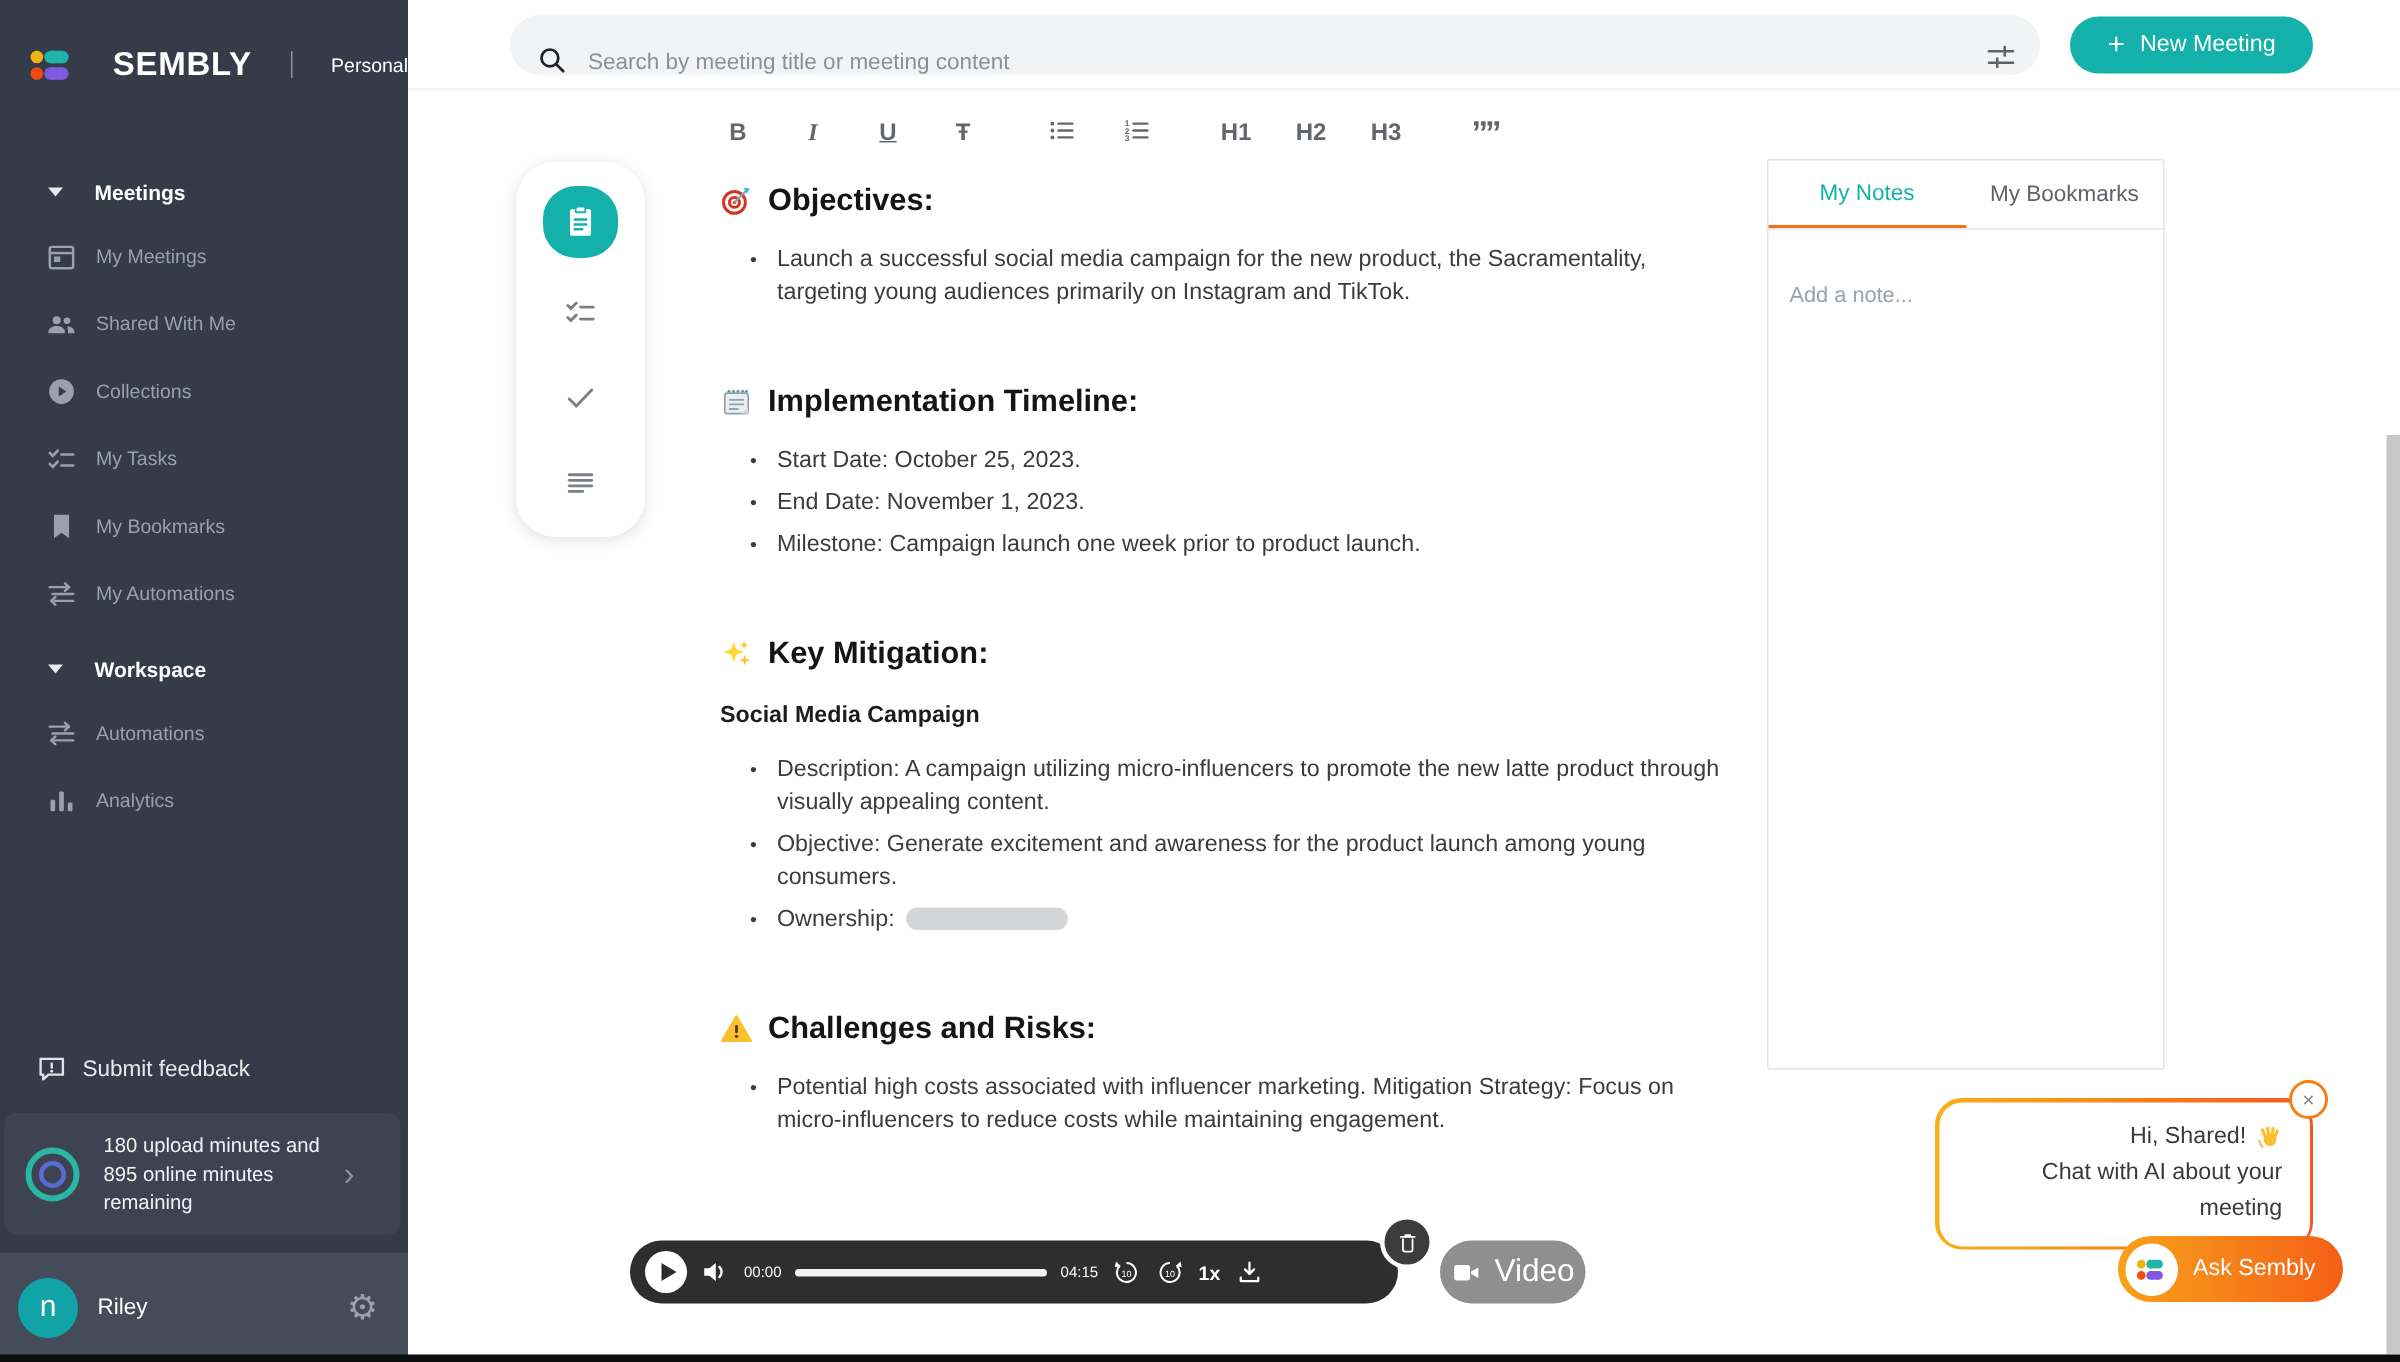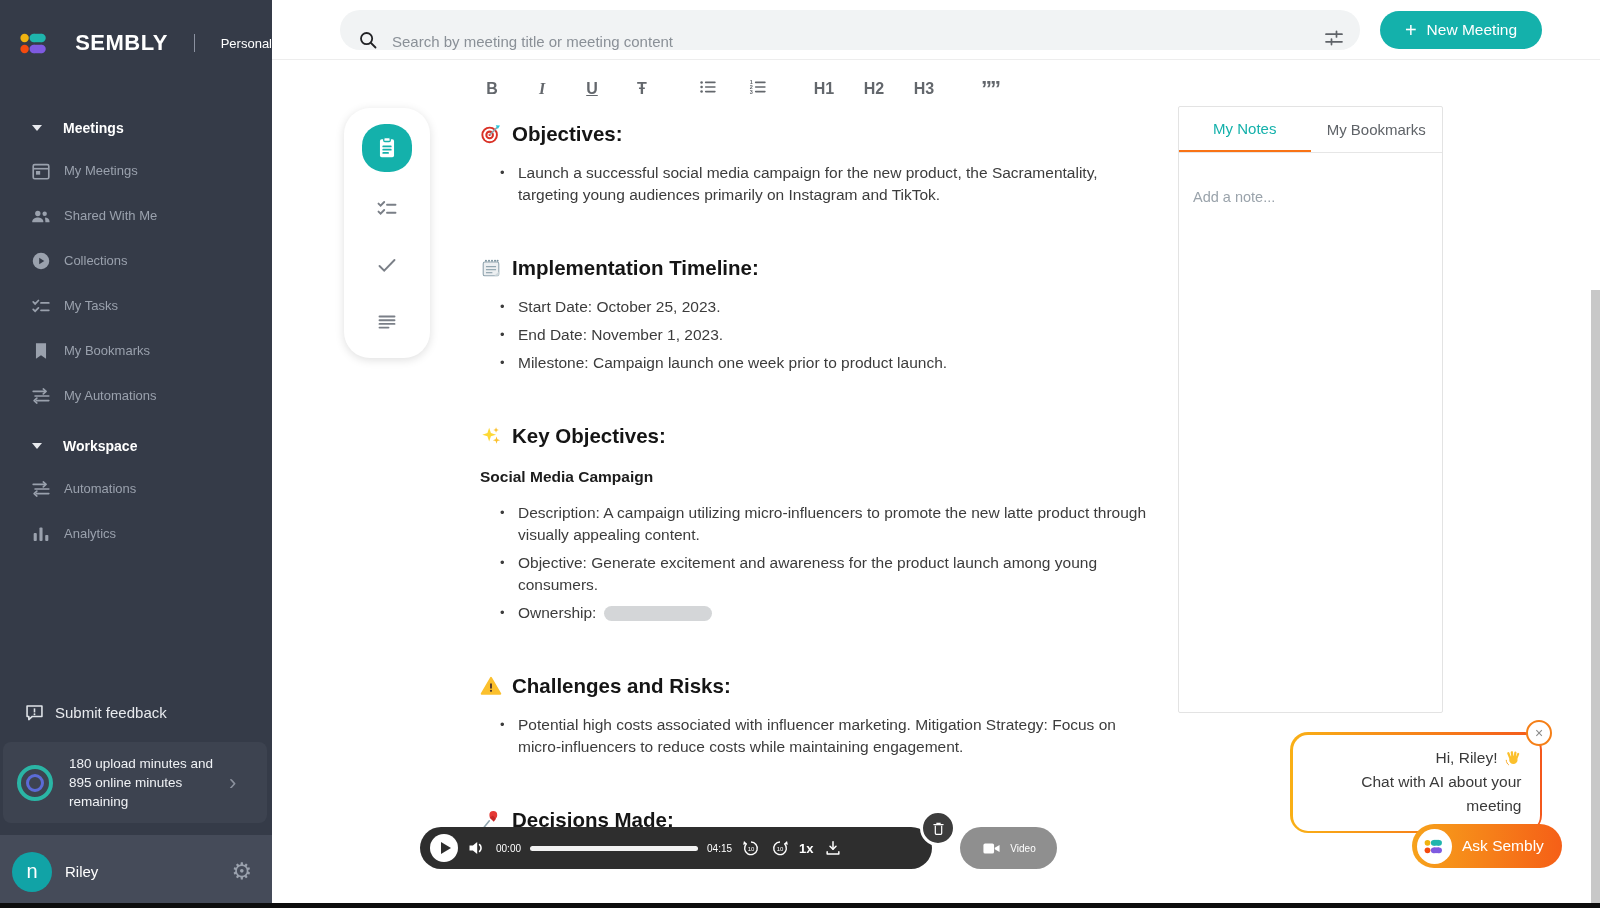--- a/index.html
+++ b/index.html
@@ -92,21 +92,21 @@
   
   .player { position:absolute; left:148px; top:827px; width:512px; height:42px; background:#2e2e2e; border-radius:21px; display:flex; align-items:center; padding:0 16px 0 10px; gap:9px; color:#fff; }
   .play-btn { width:28px; height:28px; background:#fff; border-radius:50%; display:flex; align-items:center; justify-content:center; cursor:pointer; flex-shrink:0; }
   .play-tri { width:0; height:0; border-top:6px solid transparent; border-bottom:6px solid transparent; border-left:10px solid #2e2e2e; margin-left:3px; }
   .p-ic { width:20px; height:20px; cursor:pointer; flex-shrink:0; }
   .p-time { font-size:10px; }
   .p-track { width:168px; height:5px; background:#f2f2f2; border-radius:3px; cursor:pointer; flex-shrink:0; }
   .p-speed { font-size:13px; font-weight:700; cursor:pointer; }
   .trash-btn { position:absolute; left:648px; top:810px; width:36px; height:36px; background:#3c3c3c; border:3px solid #fff; border-radius:50%; display:flex; align-items:center; justify-content:center; cursor:pointer; }
   .trash-btn svg { width:17px; height:17px; }
-  .video-btn { position:absolute; left:688px; top:827px; width:97px; height:42px; border:none; border-radius:21px; background:#8f8f8f; color:#fff; font-size:10px; font-family:inherit; display:flex; align-items:center; justify-content:center; gap:8px; cursor:pointer; }
+  .video-btn { position:absolute; left:688px; top:827px; width:97px; height:42px; border:none; border-radius:21px; background:#8f8f8f; color:#fff; font-size:21px; font-family:inherit; display:flex; align-items:center; justify-content:center; gap:8px; cursor:pointer; }
   .video-btn svg { width:21px; height:17px; }
 
   .scroll-thumb { position:absolute; left:1319px; top:290px; width:9px; height:613px; background:#c8c8c8; cursor:pointer; }
   .bottom-strip { position:absolute; left:0; bottom:0; width:1600px; height:5px; background:#0d0d0d; z-index:50; }
 </style>
 </head>
 <body>
 
 <div class="app">
 
@@ -389,21 +389,21 @@
         </ul>
       </div>
 
       <div class="doc-section">
         <div class="doc-h">
           <svg viewBox="0 0 24 24">
               <path d="M10 3l1.9 5.6L17.5 10.5l-5.6 1.9L10 18l-1.9-5.6L2.5 10.5l5.6-1.9z" fill="#fdd835"></path>
               <path d="M18 12.5l1 3 3 1-3 1-1 3-1-3-3-1 3-1z" fill="#fbc02d"></path>
               <path d="M17.5 2.5l.8 2.2 2.2.8-2.2.8-.8 2.2-.8-2.2-2.2-.8 2.2-.8z" fill="#fbc02d"></path>
             </svg>
-          <span>Key Objectives:</span>
+          <span>Key Mitigation:</span>
         </div>
         <div class="subheading">Social Media Campaign</div>
         <ul>
           <li>Description: A campaign utilizing micro-influencers to promote the new latte product through visually appealing content.</li>
           <li>Objective: Generate excitement and awareness for the product launch among young consumers.</li>
           <li><span>Ownership:</span><span class="redacted"></span></li>
         </ul>
       </div>
 
       <div class="doc-section">
@@ -413,44 +413,34 @@
               <rect x="11" y="9" width="2" height="6" rx="1" fill="#4e342e"></rect>
               <circle cx="12" cy="17.3" r="1.2" fill="#4e342e"></circle>
             </svg>
           <span>Challenges and Risks:</span>
         </div>
         <ul>
           <li>Potential high costs associated with influencer marketing. Mitigation Strategy: Focus on micro-influencers to reduce costs while maintaining engagement.</li>
         </ul>
       </div>
 
-      <div class="doc-section">
-        <div class="doc-h">
-          <svg viewBox="0 0 24 24">
-              <path d="M10.2 12.8L4 20.5" stroke="#90a4ae" stroke-width="1.7" stroke-linecap="round"></path>
-              <circle cx="14.5" cy="6.5" r="4.3" fill="#e53935"></circle>
-              <path d="M10.5 9.5l4.5 4.5 2.5-3.5-3.5-3.5z" fill="#c62828"></path>
-            </svg>
-          <span>Decisions Made:</span>
-        </div>
-      </div>
     </div>
 
     <aside class="notes-panel">
       <div class="tabs">
         <div class="tab tab-active">My Notes</div>
         <div class="tab tab-idle">My Bookmarks</div>
       </div>
       <div class="note-placeholder">Add a note...</div>
     </aside>
 
     <div class="chat-wrap">
       <div class="chat-inner">
         <div class="chat-line1">
-          <span>Hi, Riley!</span>
+          <span>Hi, Shared!</span>
           <svg viewBox="0 0 24 24">
               <g fill="#fbc02d">
                 <rect x="5.2" y="4" width="3" height="9.5" rx="1.5" transform="rotate(-22 6.7 8)"></rect>
                 <rect x="9.4" y="2.8" width="3" height="10.5" rx="1.5" transform="rotate(-8 10.9 8)"></rect>
                 <rect x="13.2" y="3.2" width="3" height="10" rx="1.5" transform="rotate(8 14.7 8)"></rect>
                 <rect x="16.6" y="5" width="2.8" height="8.5" rx="1.4" transform="rotate(22 18 9)"></rect>
                 <circle cx="12.5" cy="14.5" r="5.6"></circle>
               </g>
               <path d="M3 14.5c0 3 1.5 5.5 3.5 6.8" stroke="#f9a825" stroke-width="1.3" fill="none"></path>
             </svg>

